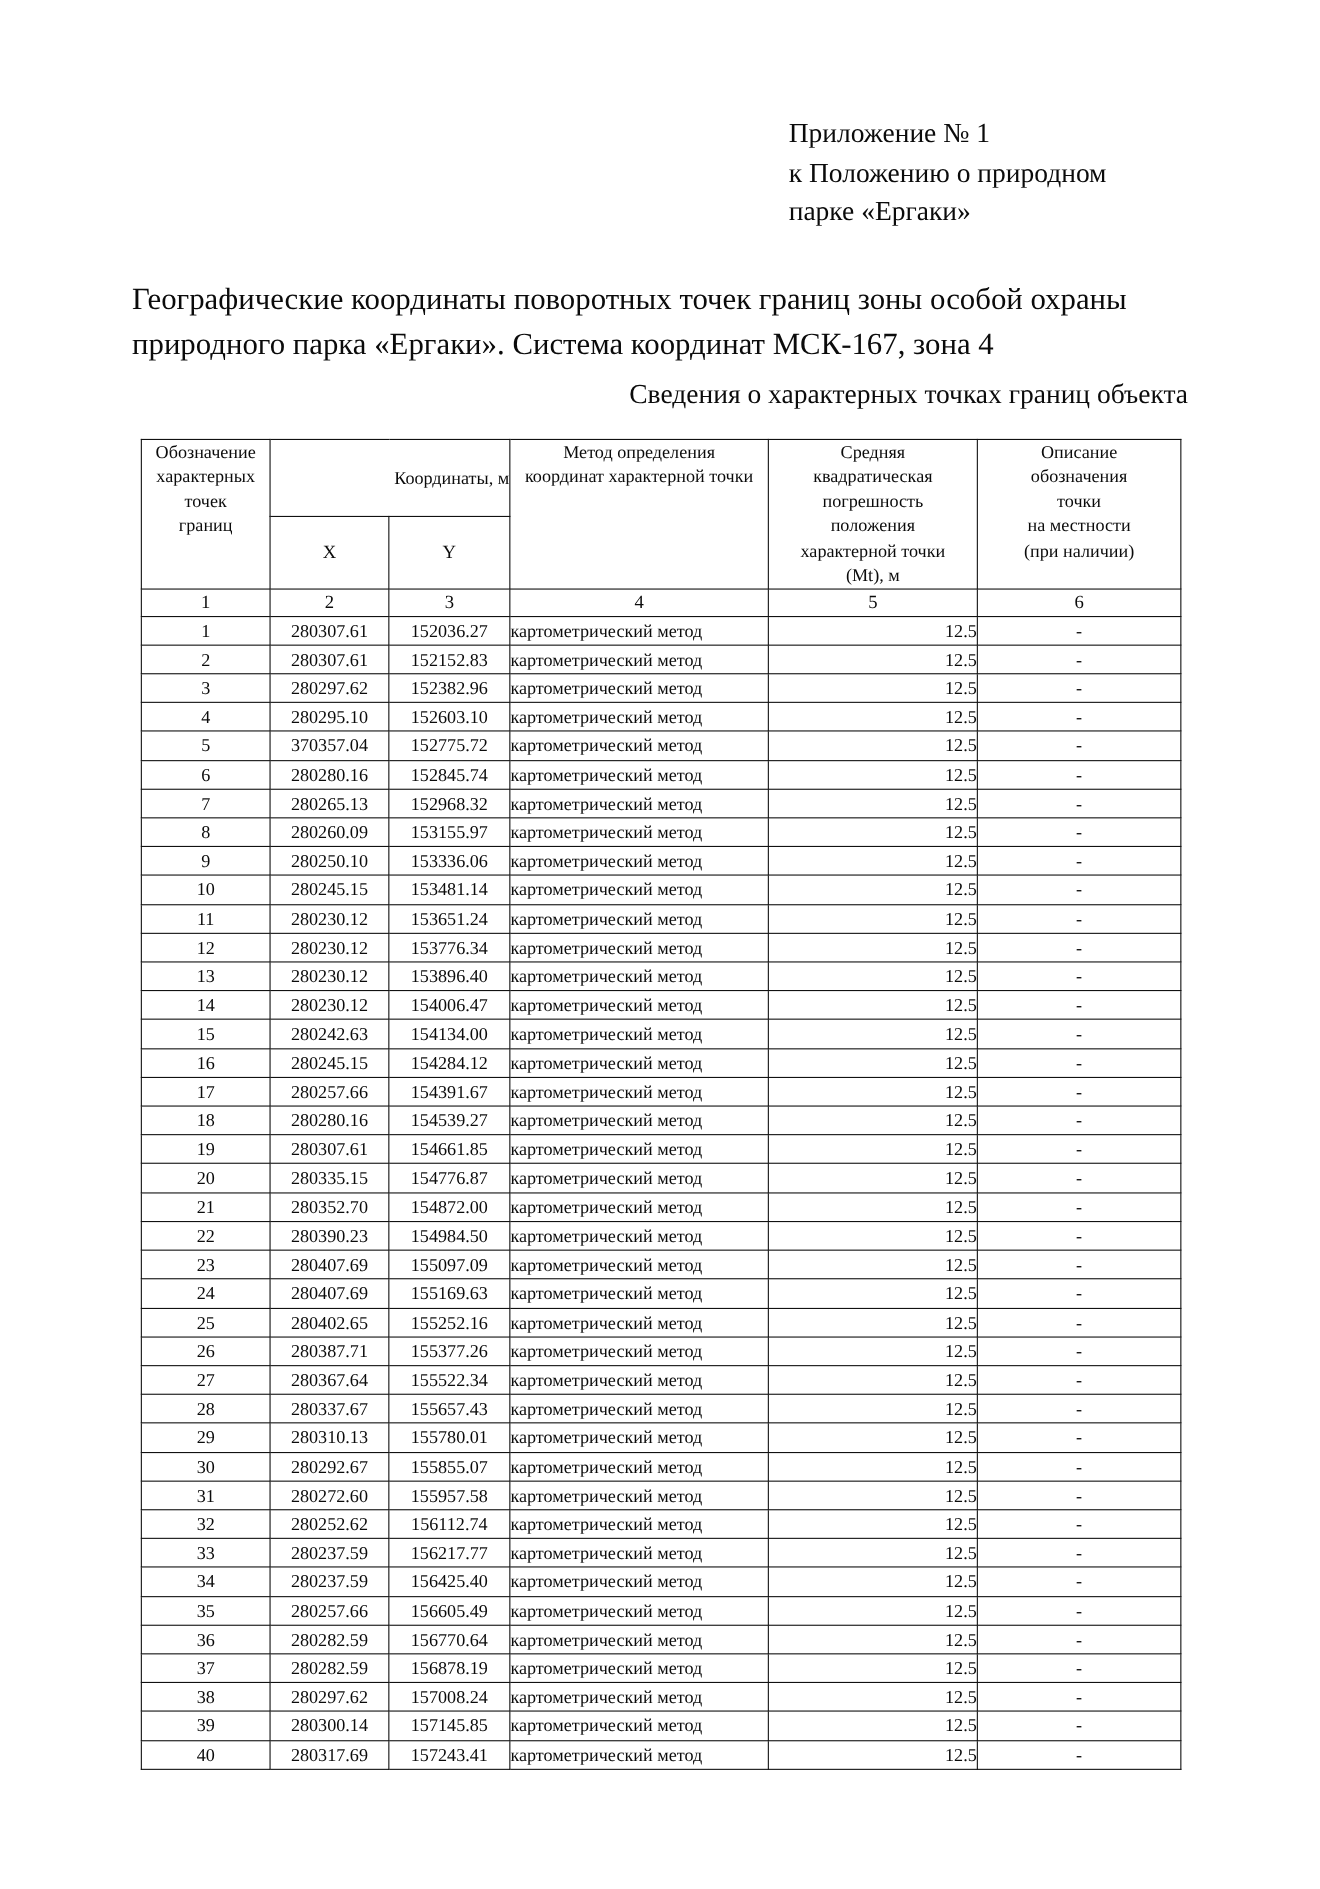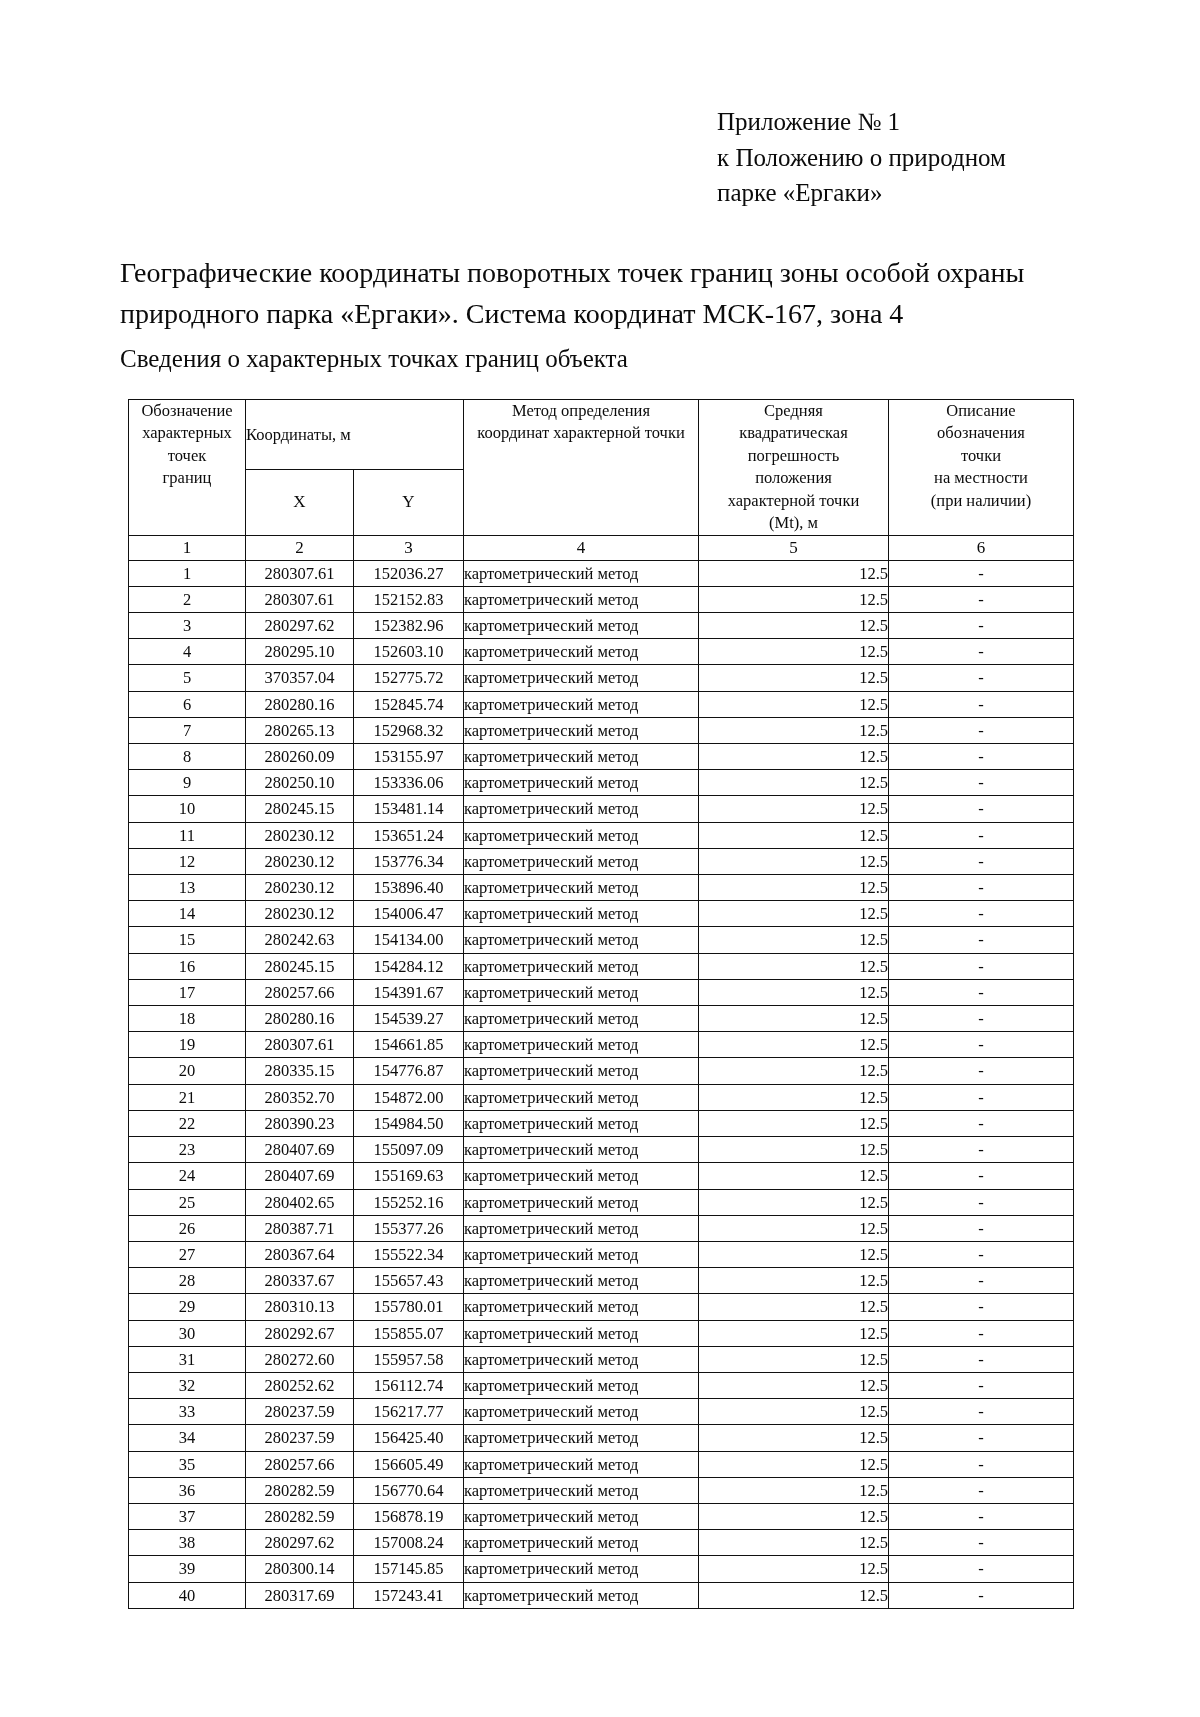--- a/index.html
+++ b/index.html
@@ -43,21 +43,21 @@
     top: 253px;
     width: 960px;
     font-size: 28px;
     line-height: 1.45;
   }
   .section-title {
     position: absolute;
     left: 120px;
     top: 345px;
     width: 960px;
-    text-align: left;
+    text-align: right;
     font-size: 25px;
   }
 
   
   .table-wrap {
     position: absolute;
     left: 128px;
     top: 399px;
     width: 945px;
   }
@@ -87,21 +87,21 @@
   .hdr-cell {
     text-align: center;
     font-size: 16.5px;
     line-height: 1.36;
     padding: 2px 3px 3px 3px;
   }
   .hdr-cell.top { vertical-align: top; }
   .hdr-line { display: block; white-space: nowrap; }
 
   .hdr-coords {
-    text-align: left;
+    text-align: right;
     font-size: 16.5px;
     padding: 3px 2px 3px 2px;
     line-height: 1.3;
   }
   .hdr-xy {
     text-align: center;
     font-size: 17px;
     padding: 2px 2px 2px 2px;
   }
 

